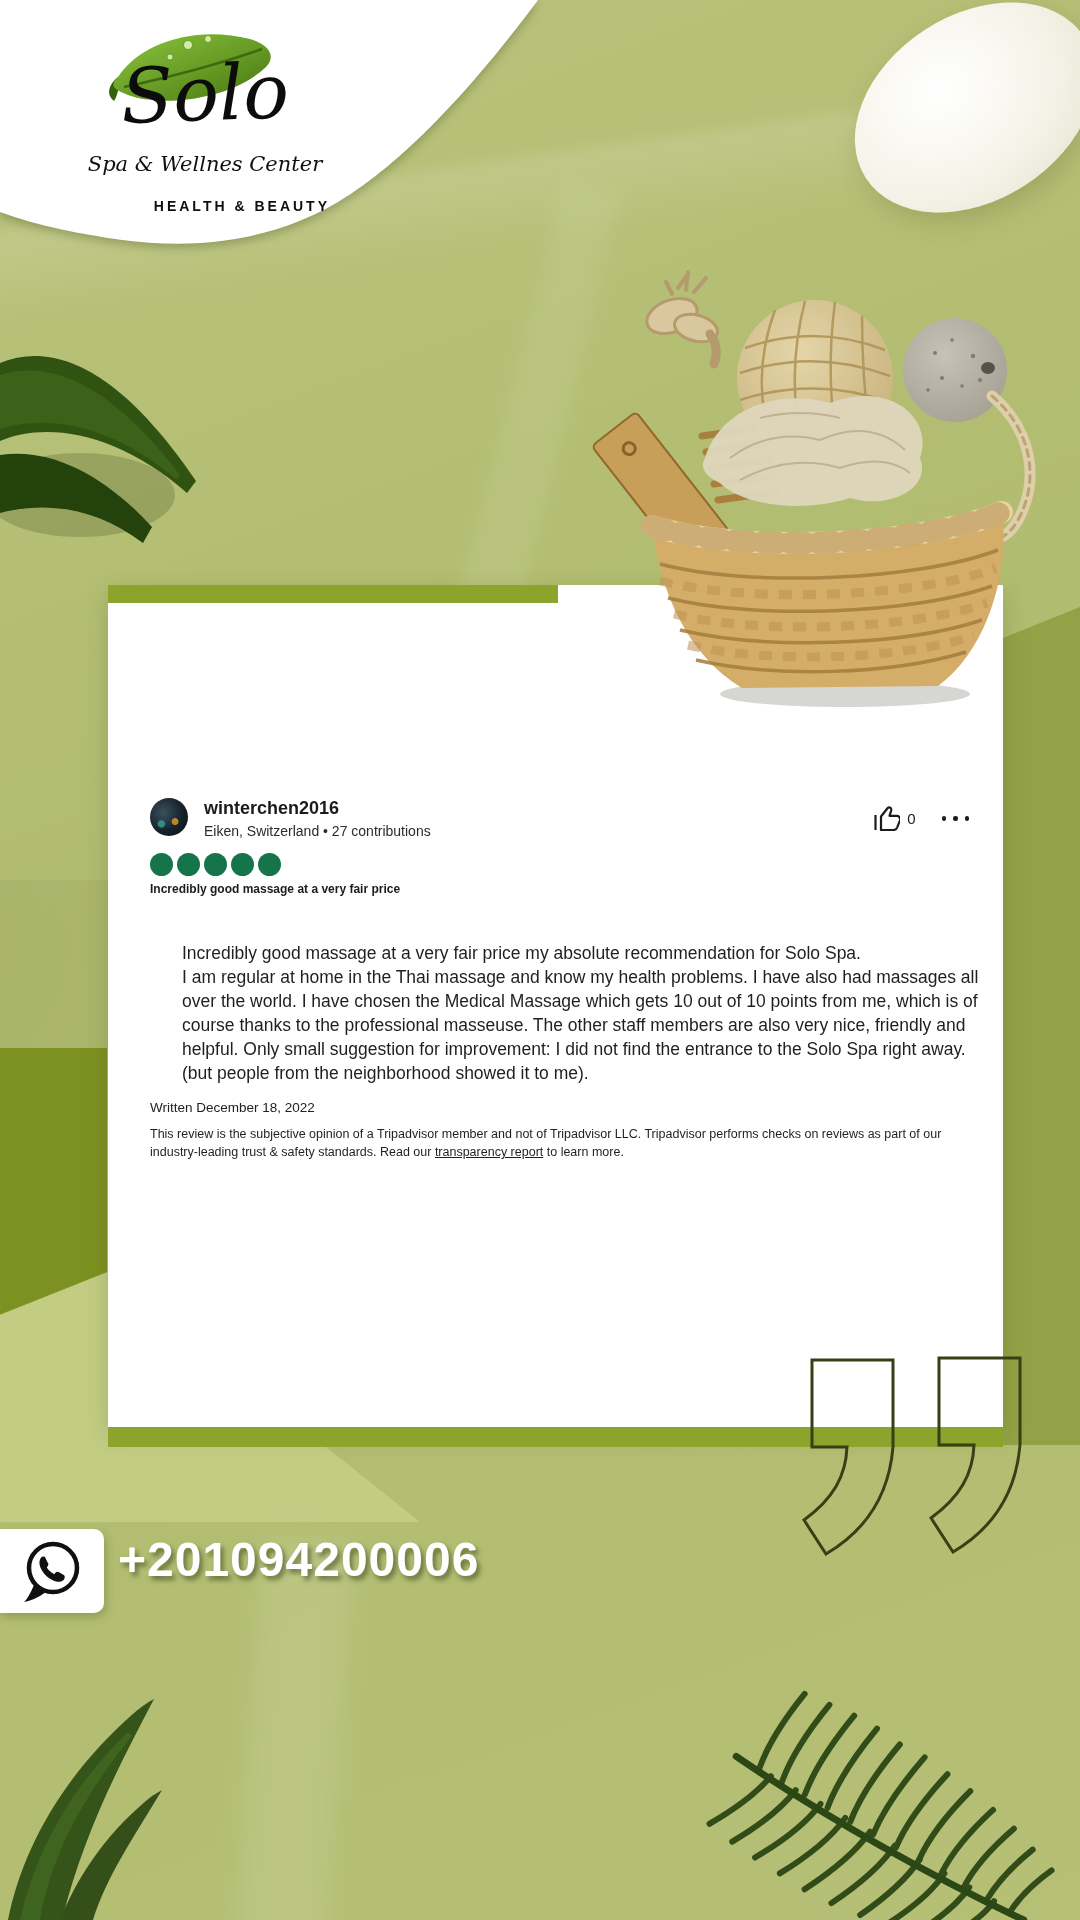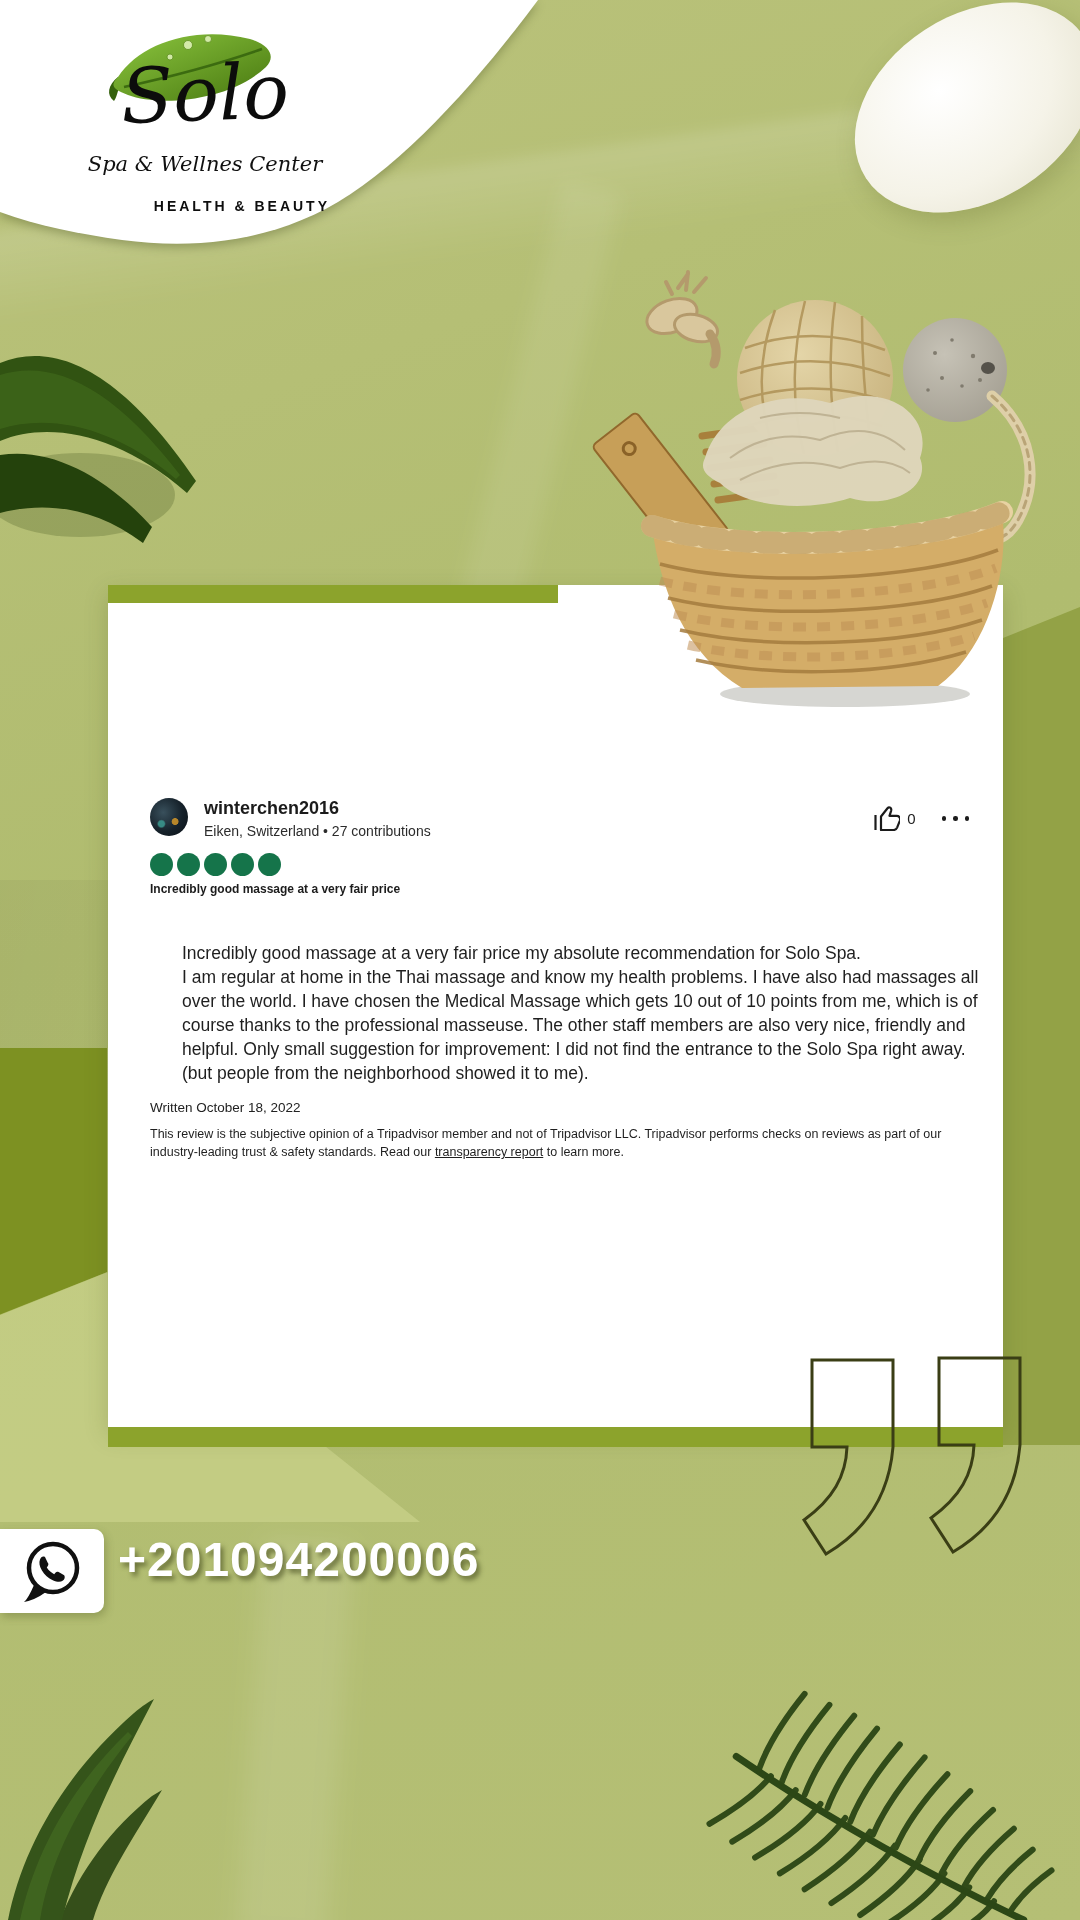--- a/index.html
+++ b/index.html
@@ -148,21 +148,21 @@
         <span class="bubble"></span>
         <span class="bubble"></span>
         <span class="bubble"></span>
         <span class="bubble"></span>
       </div>
 
       <div class="rtitle">Incredibly good massage at a very fair price</div>
       <div class="rbody">Incredibly good massage at a very fair price my absolute recommendation for Solo Spa.
 I am regular at home in the Thai massage and know my health problems. I have also had massages all over the world. I have chosen the Medical Massage which gets 10 out of 10 points from me, which is of course thanks to the professional masseuse. The other staff members are also very nice, friendly and helpful. Only small suggestion for improvement: I did not find the entrance to the Solo Spa right away.
 (but people from the neighborhood showed it to me).</div>
-      <div class="rwritten">Written October 18, 2022</div>
+      <div class="rwritten">Written December 18, 2022</div>
       <div class="rdisc"><span>This review is the subjective opinion of a Tripadvisor member and not of Tripadvisor LLC. Tripadvisor performs checks on reviews as part of our industry-leading trust &amp; safety standards. Read our </span><span class="link">transparency report</span><span> to learn more.</span></div>
     </div>
   </div>
   <div class="abs bar-top"></div>
   <div class="abs bar-bottom"></div>
 
   <svg class="abs basket" viewBox="0 0 450 442">
     <defs>
       <radialGradient id="pum" cx=".4" cy=".35" r=".9">
         <stop offset="0" stop-color="#c6c2b6"></stop>

